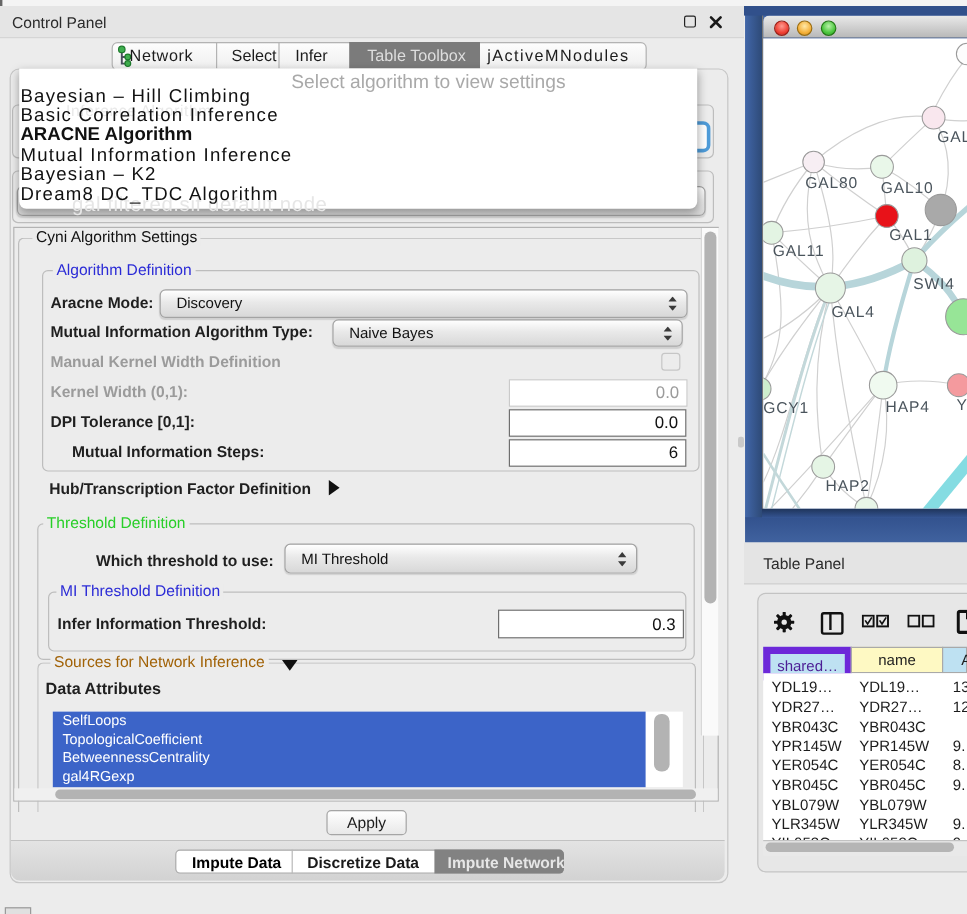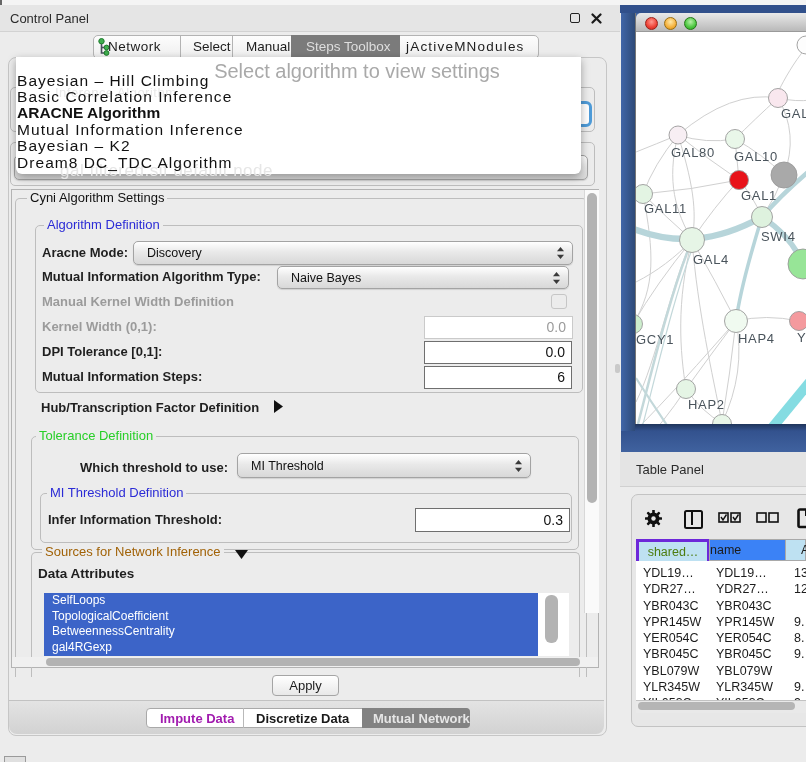--- a/index.html
+++ b/index.html
@@ -41,22 +41,22 @@
 <div class="abs" style="left:95px;top:37px;width:15px;height:19px">
 <svg width="15" height="19" viewBox="0 0 15 19">
 <path d="M6.5 6 V16 H10" stroke="#4a4f5e" stroke-width="1.6" fill="none"></path>
 <path d="M6.5 10.5 H10" stroke="#4a4f5e" stroke-width="1.6" fill="none"></path>
 <circle cx="6.5" cy="4.2" r="2.7" fill="#3fae4e" stroke="#1d7a2c" stroke-width="1"></circle>
 <circle cx="11.5" cy="10.5" r="2.4" fill="#3fae4e" stroke="#1d7a2c" stroke-width="1"></circle>
 <circle cx="11.5" cy="16" r="2.4" fill="#3fae4e" stroke="#1d7a2c" stroke-width="1"></circle>
 </svg></div>
 <div class="abs" style="left:108px;top:39px;font-size:13.5px;letter-spacing:0.5px;color:#1c1c1c">Network</div>
 <div class="abs" style="left:193px;top:39px;font-size:13.5px;color:#1c1c1c">Select</div>
-<div class="abs" style="left:246px;top:39px;font-size:13.5px;color:#1c1c1c">Manual</div>
-<div class="abs" style="left:306px;top:39px;font-size:13.5px;color:#dedede">Steps Toolbox</div>
+<div class="abs" style="left:246px;top:39px;font-size:13.5px;color:#1c1c1c">Infer</div>
+<div class="abs" style="left:306px;top:39px;font-size:13.5px;color:#dedede">Table Toolbox</div>
 <div class="abs" style="left:406px;top:39px;font-size:13.5px;letter-spacing:1.2px;color:#1c1c1c">jActiveMNodules</div>
 
 <div class="grp" style="left:10px;top:87px;width:583px;height:43px"></div>
 <div class="abs" style="left:574px;top:101px;width:12px;height:20px;border:3px solid #4e9bd8;border-radius:6px;background:#fff"></div>
 <div class="grp" style="left:10px;top:142px;width:583px;height:42px"></div>
 <div class="combo" style="left:14px;top:155px;width:572px;height:23px"></div>
 
 <div class="abs" style="left:11px;top:189px;width:588px;height:479px;background:#ececec;border:1px solid #b3b3b3;box-sizing:border-box"></div>
 
 <div class="grp" style="left:15px;top:198px;width:570px;height:478px;border-radius:5px 5px 0 0;border-bottom:none"></div>
@@ -85,30 +85,30 @@
 
 <div class="lbl" style="left:42px;top:294px;color:#9b9b9b">Manual Kernel Width Definition</div>
 <div class="abs" style="left:551px;top:294px;width:14px;height:13px;background:#ececec;border:1px solid #c6c6c6;border-radius:3px"></div>
 
 <div class="lbl" style="left:42px;top:319px;color:#9b9b9b">Kernel Width (0,1):</div>
 <div class="tf" style="left:424px;top:316px;width:141px;height:21px;border:1px solid #cacaca;color:#9b9b9b">0.0</div>
 
 <div class="lbl" style="left:42px;top:344px">DPI Tolerance [0,1]:</div>
 <div class="tf" style="left:424px;top:341px;width:140px;height:21px;border:1.5px solid #6f6f6f">0.0</div>
 
-<div class="lbl" style="left:42px;top:369px">Mutual Information Steps:</div>
+<div class="lbl" style="left:60px;top:369px">Mutual Information Steps:</div>
 <div class="tf" style="left:424px;top:366px;width:140px;height:21px;border:1.5px solid #6f6f6f">6</div>
 
 <div class="lbl" style="left:41px;top:400px">Hub/Transcription Factor Definition</div>
 <svg class="abs" style="left:273px;top:400px" width="11" height="13" viewBox="0 0 11 13">
     <path d="M1 0 L10 6.5 L1 13 Z" fill="#111"></path>
   </svg>
 
 <div class="grp" style="left:31px;top:436px;width:546px;height:112px"></div>
-<div class="gtitle" style="left:36px;top:429px;color:#28cf28">Tolerance Definition</div>
+<div class="gtitle" style="left:36px;top:429px;color:#28cf28">Threshold Definition</div>
 
 <div class="lbl" style="left:80px;top:460px">Which threshold to use:</div>
 <div class="combo" style="left:237px;top:453px;width:292px;height:23px">
     <span class="ct">MI Threshold</span>
 <svg class="ar" viewBox="0 0 7 12">
       <path d="M3.5 0 L7 4.3 H0 Z" fill="#3a3a3a"></path>
       <path d="M3.5 12 L7 7.7 H0 Z" fill="#3a3a3a"></path>
     </svg>
   </div>
 
@@ -133,26 +133,26 @@
 
 <div class="abs" style="left:584px;top:190px;width:14px;height:423px;background:#fafafa;border-left:1px solid #d8d8d8"></div>
 <div class="scrollthumb" style="left:586.5px;top:193px;width:10px;height:310px;border-radius:5px"></div>
 
 <div class="abs" style="left:272px;top:675px;width:65px;height:19px;border:1px solid #a5a5a5;border-radius:4px;background:linear-gradient(#ffffff,#e8e8e8);font-size:13px;color:#1c1c1c;text-align:center;line-height:19px">Apply</div>
 
 <div class="abs" style="left:9px;top:700px;width:595px;height:33px;background:linear-gradient(#e3e3e3,#d2d2d2);border-top:1px solid #c2c2c2;border-radius:0 0 8px 8px"></div>
 <div class="abs" style="left:146px;top:708px;width:324px;height:20px;background:#fff;border:1px solid #a9a9a9;border-radius:4px;box-sizing:border-box"></div>
 <div class="abs" style="left:243px;top:708px;width:1px;height:20px;background:#b9b9b9"></div>
 <div class="abs" style="left:362px;top:708px;width:108px;height:20px;background:#828282;border-radius:0 4px 4px 0"></div>
-<div class="abs" style="left:160px;top:711px;font-size:13px;font-weight:bold;color:#a21caf">Impute Data</div>
+<div class="abs" style="left:160px;top:711px;font-size:13px;font-weight:bold;color:#000000">Impute Data</div>
 <div class="abs" style="left:256px;top:711px;font-size:13px;font-weight:bold;color:#1a1a1a">Discretize Data</div>
-<div class="abs" style="left:373px;top:711px;font-size:13px;font-weight:bold;color:#e6e6e6">Mutual Network</div>
+<div class="abs" style="left:373px;top:711px;font-size:13px;font-weight:bold;color:#e6e6e6">Impute Network</div>
 
 <div class="abs" style="left:16px;top:57px;width:565px;height:117px;background:#fff;border-radius:0 0 6px 6px;box-shadow:0 3px 8px rgba(0,0,0,.35);z-index:50"></div>
-<div class="abs" style="left:16px;top:60px;width:682px;text-align:center;font-size:20px;color:#a9a9a9;z-index:51">Select algorithm to view settings</div>
+<div class="abs" style="left:16px;top:60px;width:682px;text-align:center;font-size:16px;color:#a9a9a9;z-index:51">Select algorithm to view settings</div>
 <div class="abs" style="left:60px;top:161px;font-size:17px;color:#e6e6e6;z-index:50;letter-spacing:.5px">gal filtered.sif default node</div>
 <div class="abs" style="left:55px;top:85px;font-size:13px;color:#e9e9e9;z-index:50;letter-spacing:.5px">Inference Algorithm</div>
 <div class="abs" style="left:17px;top:72.5px;font-size:15.5px;letter-spacing:1.05px;color:#111;line-height:16.4px;z-index:51">Bayesian – Hill Climbing<br>Basic Correlation Inference<br><b style="letter-spacing:0">ARACNE Algorithm</b><br>Mutual Information Inference<br>Bayesian – K2<br>Dream8 DC_TDC Algorithm</div>
 
 <div class="abs" style="left:615px;top:364px;width:5px;height:9px;background:#c9c9c9;border-radius:2px"></div>
 
 <div class="abs" style="left:621px;top:5px;width:185px;height:447px;background:#3f63a4"></div>
 <div class="abs" style="left:621px;top:5px;width:14px;height:427px;background:linear-gradient(90deg,#4166a8,#2e4a77)"></div>
 <div class="abs" style="left:620px;top:5px;width:186px;height:8px;background:#31508b"></div>
 
@@ -273,22 +273,22 @@
 </svg>
 <svg class="abs" style="left:756px;top:512px" width="23" height="12" viewBox="0 0 23 12">
 <rect x="1" y="1" width="9" height="9" fill="none" stroke="#111" stroke-width="1.6"></rect>
 <rect x="13" y="1" width="9" height="9" fill="none" stroke="#111" stroke-width="1.6"></rect>
 </svg>
 <svg class="abs" style="left:797px;top:508px" width="12" height="21" viewBox="0 0 12 21">
 <path d="M12 1.5 H3 A1.5 1.5 0 0 0 1.5 3 V17.5 A1.5 1.5 0 0 0 3 19 H12" fill="none" stroke="#111" stroke-width="2.6"></path>
 <path d="M9 1.5 V7 H12" fill="none" stroke="#111" stroke-width="2"></path>
 </svg>
 
-<div class="abs" style="left:636px;top:539px;width:74px;height:28px;background:#bee1f2;border:3px solid #6d28d9;box-sizing:border-box;font-size:12.5px;color:#4d7c0f;text-align:center;line-height:21px">shared…</div>
-<div class="abs" style="left:709px;top:539px;width:77px;height:22px;background:#3b82f6;border:1px solid #a9a9a9;box-sizing:border-box;font-size:12.5px;color:#1c1c1c;line-height:21px">name</div>
+<div class="abs" style="left:636px;top:539px;width:74px;height:28px;background:#bee1f2;border:6px solid #6d28d9;box-sizing:border-box;font-size:12.5px;color:#4c1d95;text-align:center;line-height:21px">shared…</div>
+<div class="abs" style="left:709px;top:539px;width:77px;height:22px;background:#fef9c3;border:1px solid #a9a9a9;box-sizing:border-box;font-size:12.5px;color:#1c1c1c;text-align:center;line-height:21px">name</div>
 <div class="abs" style="left:785px;top:539px;width:21px;height:22px;background:#bee1f2;border:1px solid #a9a9a9;box-sizing:border-box;font-size:12.5px;color:#1c1c1c;padding-left:15px;line-height:21px">A</div>
 
 <div class="abs" style="left:636px;top:561px;width:170px;height:139px;background:#fff;overflow:hidden;font-size:12.5px;color:#1c1c1c">
   <div style="position:absolute;left:7px;top:4px;line-height:16.3px">YDL19…<br>YDR27…<br>YBR043C<br>YPR145W<br>YER054C<br>YBR045C<br>YBL079W<br>YLR345W<br>YIL053C</div>
   <div style="position:absolute;left:80px;top:4px;line-height:16.3px">YDL19…<br>YDR27…<br>YBR043C<br>YPR145W<br>YER054C<br>YBR045C<br>YBL079W<br>YLR345W<br>YIL053C</div>
   <div style="position:absolute;left:158px;top:4px;line-height:16.3px">13<br>12<br>&nbsp;<br>9.<br>8.<br>9.<br>&nbsp;<br>9.<br>9.</div>
 </div>
 
 <div class="abs" style="left:636px;top:700px;width:170px;height:12px;background:#e9e9e9;border-top:1px solid #c2c2c2"></div>
 <div class="scrollthumb" style="left:638px;top:702px;width:157px;height:8px;border-radius:4px;background:#b5b5b5"></div>

